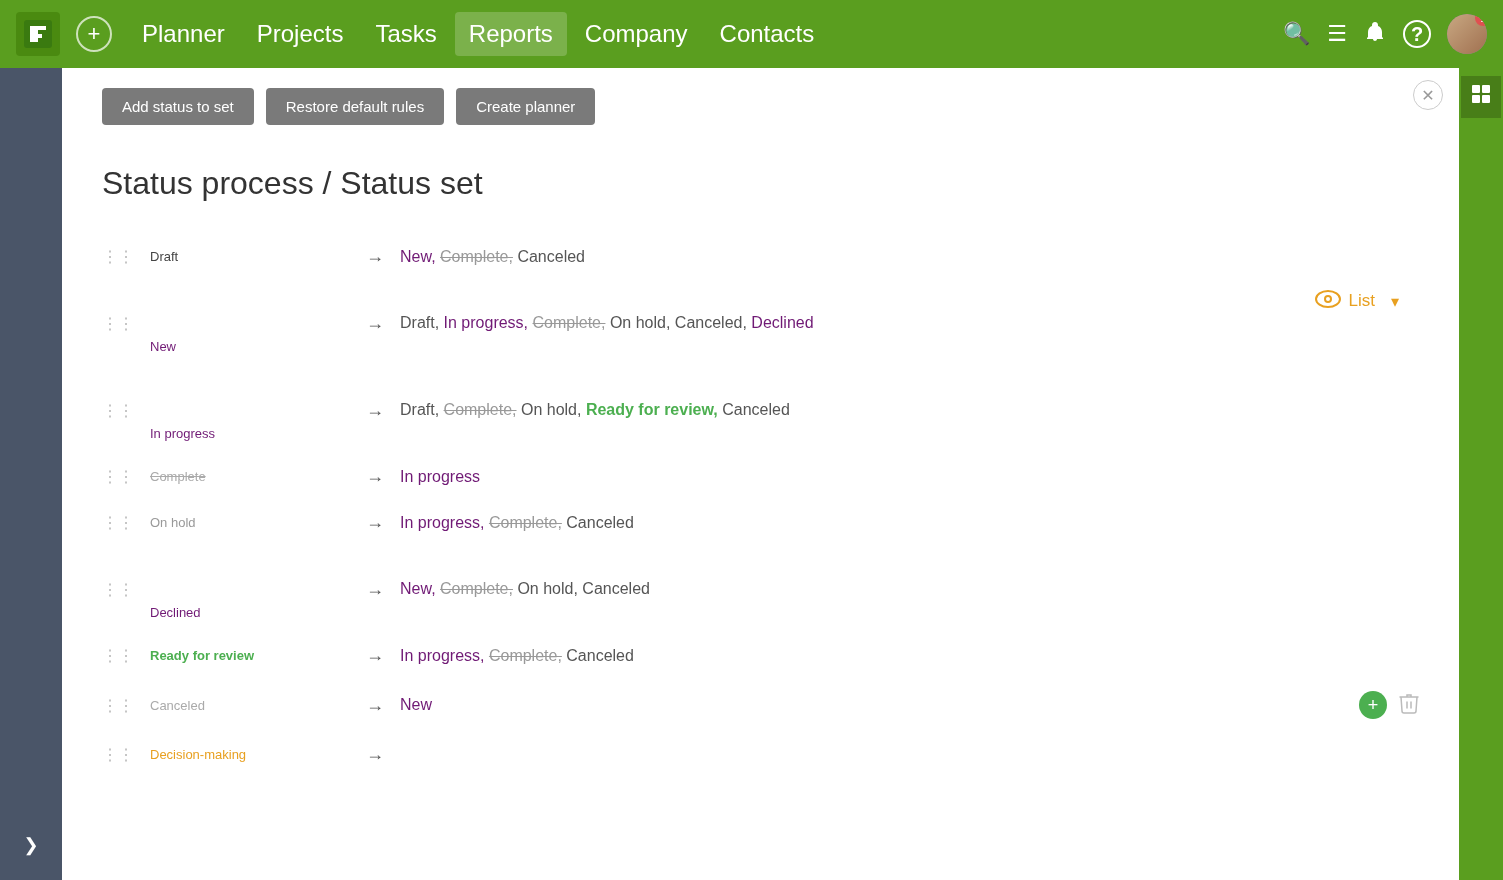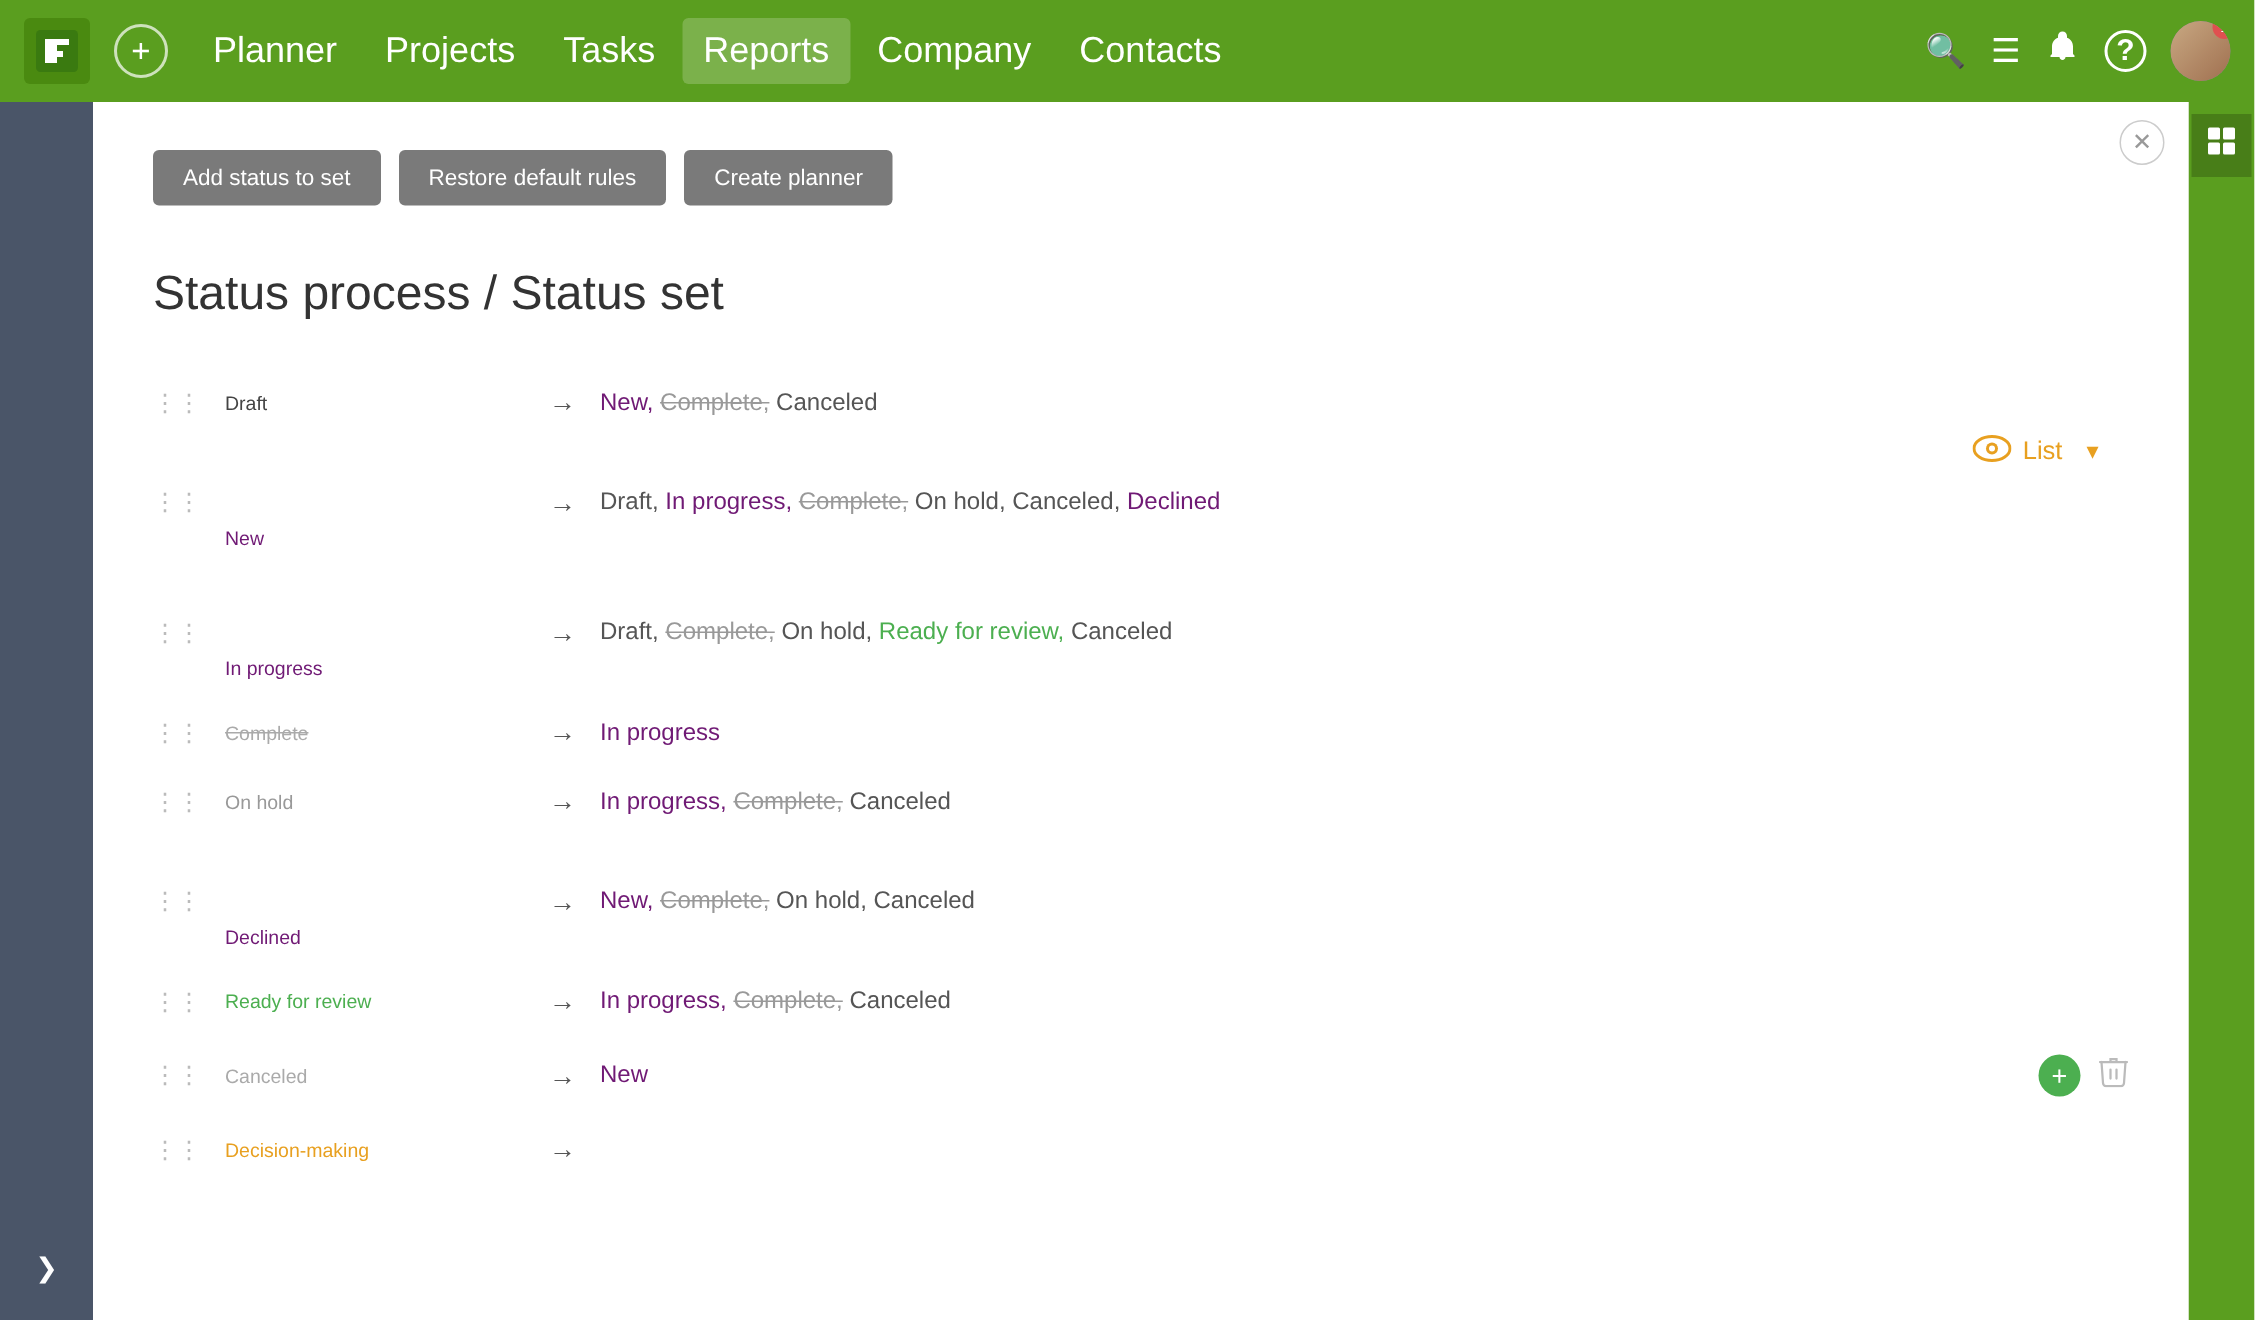--- a/index.html
+++ b/index.html
@@ -149,21 +149,20 @@
     }
     .action-btn {
       padding: 10px 20px;
       background: #7a7a7a;
       color: white;
       border: none;
       border-radius: 4px;
       font-size: 15px;
       cursor: pointer;
       font-weight: 400;
-      margin-top: 12px;
     }
 
     
     .page-title {
       font-size: 32px;
       font-weight: 300;
       color: #333;
       margin-bottom: 32px;
     }
 
@@ -241,21 +240,21 @@
     .delete-icon-btn {
       color: #bbb;
       font-size: 20px;
       cursor: pointer;
     }
 
     
     .color-blue { color: #701a75; margin-top: 47px; }
     .color-gray { color: #999; text-decoration: line-through; }
     .color-dark { color: #555; }
-    .color-green { color: #4caf50; font-weight: 400; }
+    .color-green { color: #4caf50; font-weight: 700; }
     .color-orange { color: #e8a020; }
     .status-draft { color: #444; }
   </style>
 </head>
 <body>
 
 <nav class="topnav">
   <div class="nav-logo">
     <svg width="28" height="28" viewBox="0 0 28 28" fill="none">
       <rect width="28" height="28" rx="3" fill="#3a7a10"></rect>

